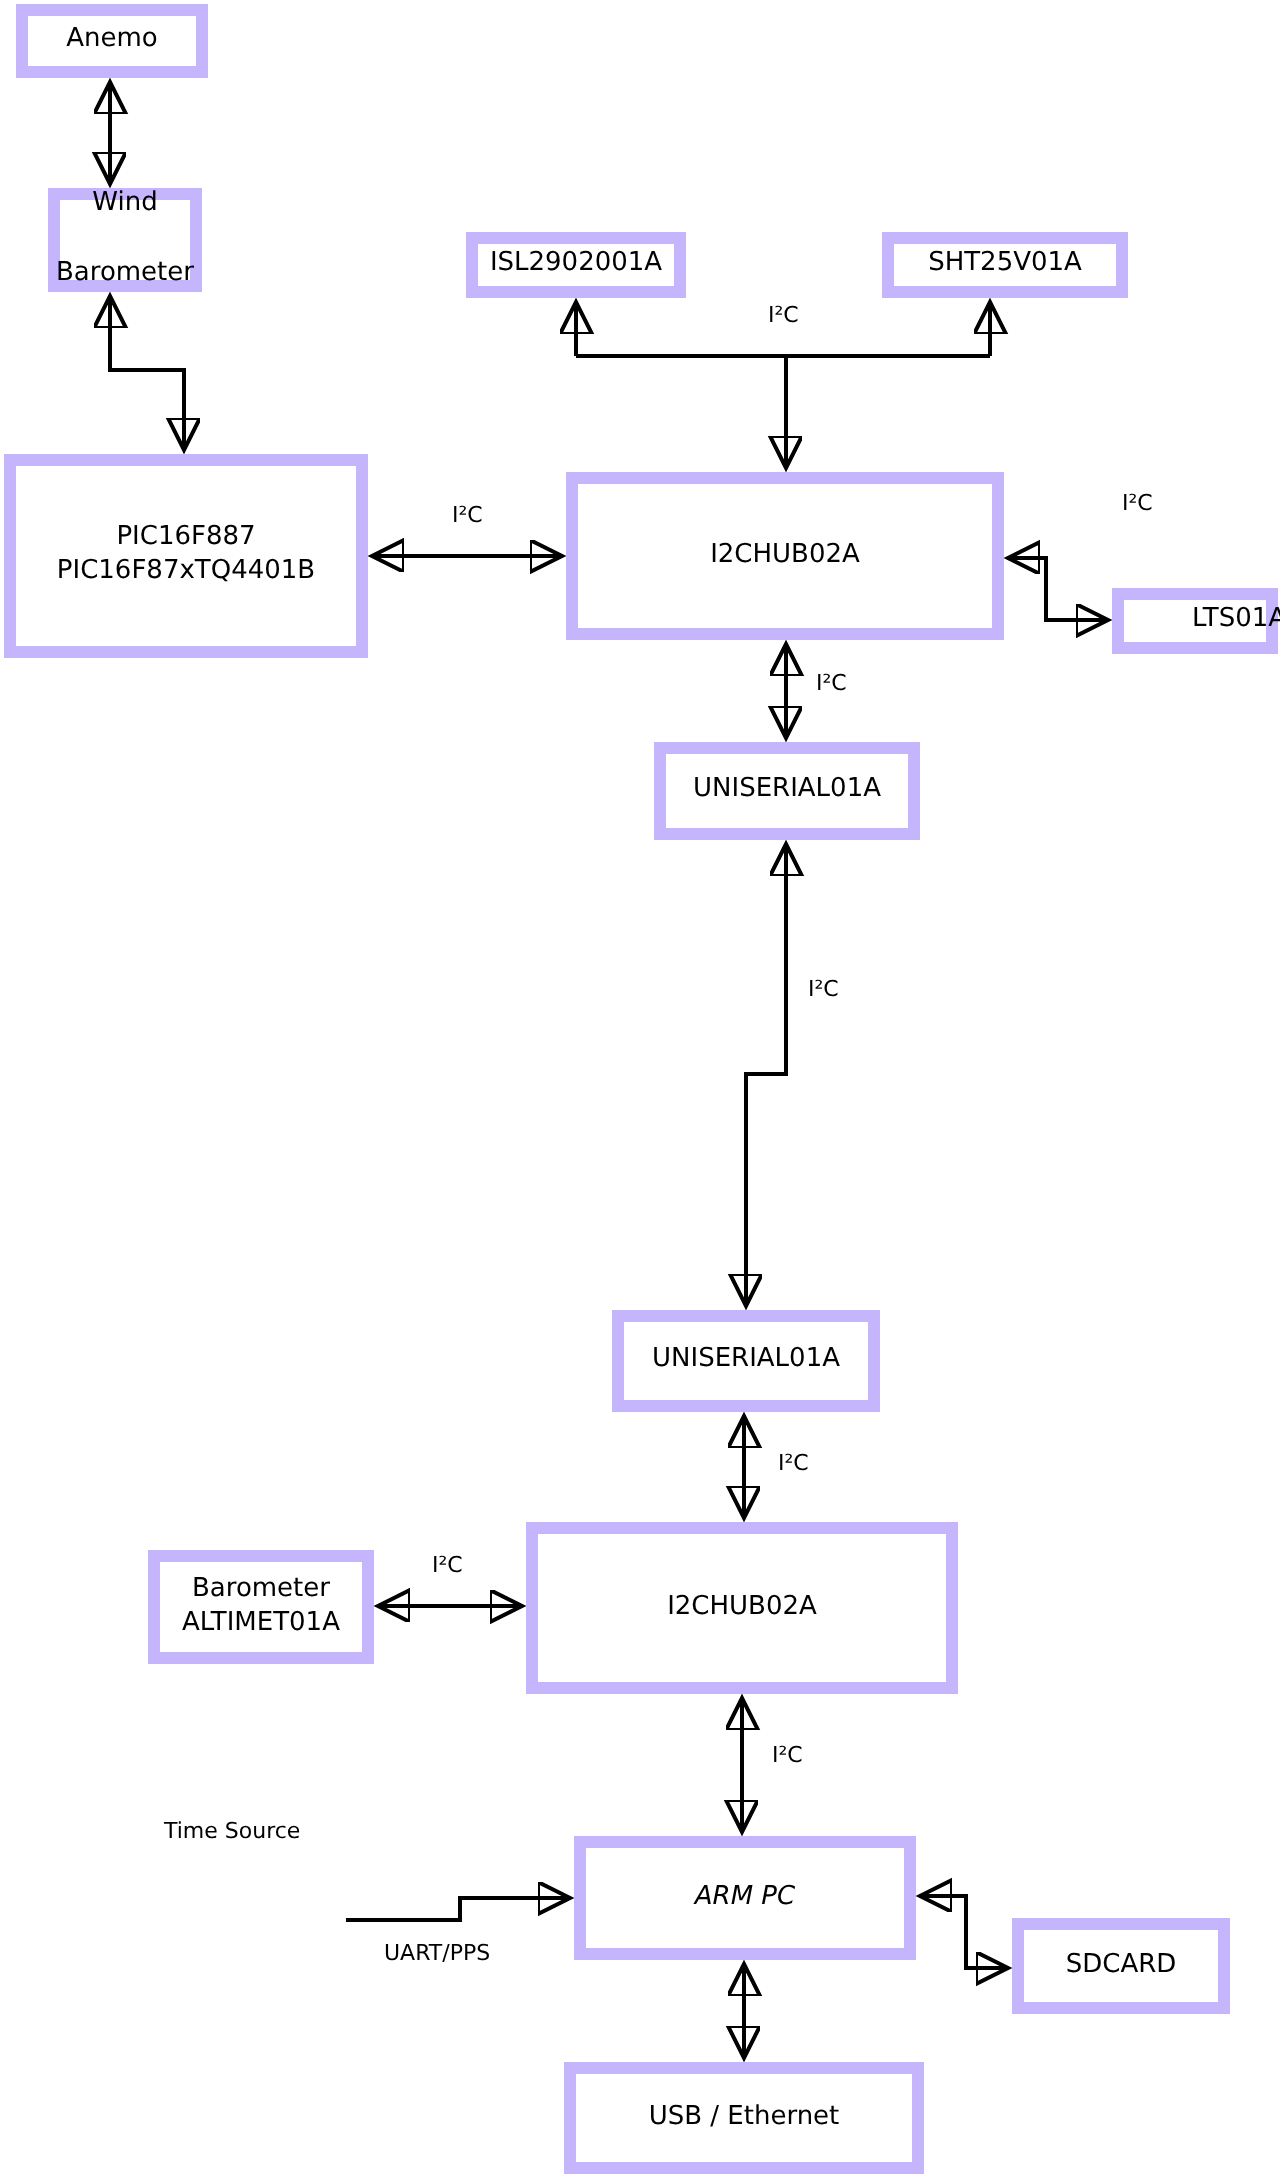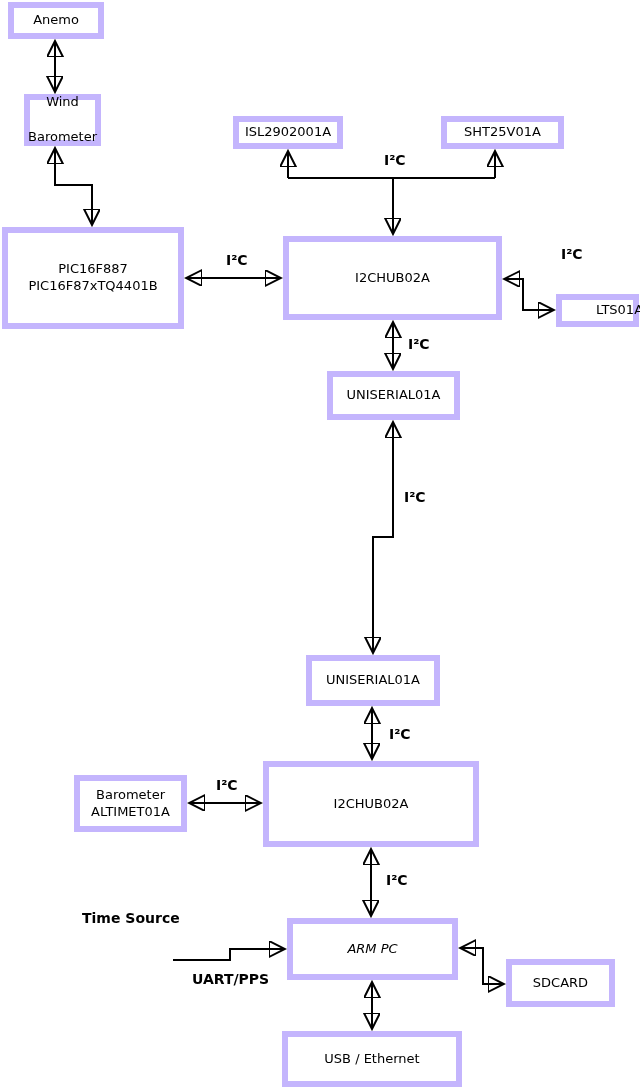--- a/index.html
+++ b/index.html
@@ -31,24 +31,23 @@
     flex-direction: column;
     align-items: center;
     justify-content: center;
     text-align: center;
     font-size: 13px;
     line-height: 1.3;
     white-space: nowrap;
   }
   .edge-label {
     position: absolute;
-    font-size: 14px;
+    font-size: 11px;
     line-height: 1.15;
     white-space: nowrap;
-    font-weight: bold;
   }
 </style>
 </head>
 <body>
 
 <div class="canvas">
 
   <svg class="edges" width="640" height="1089" viewBox="0 0 640 1089" xmlns="http://www.w3.org/2000/svg">
     <defs>
       <marker id="ah" markerUnits="userSpaceOnUse" markerWidth="18" markerHeight="18" refX="16" refY="8" orient="auto-start-reverse">

